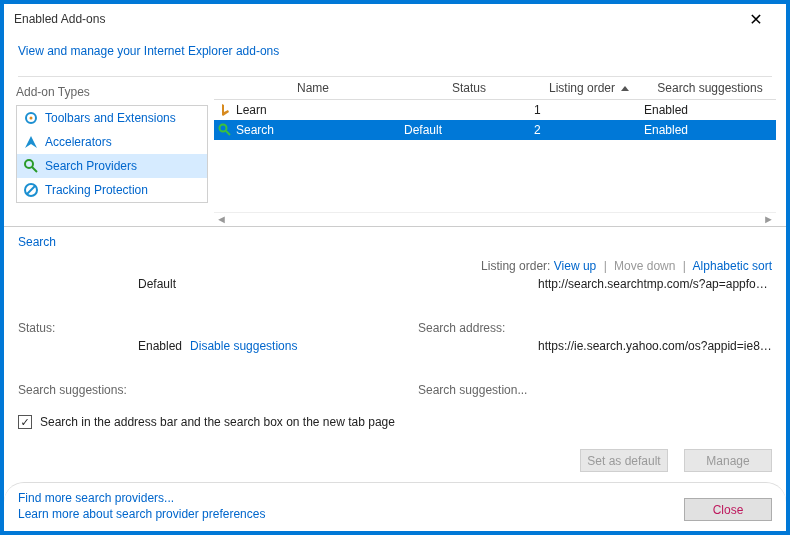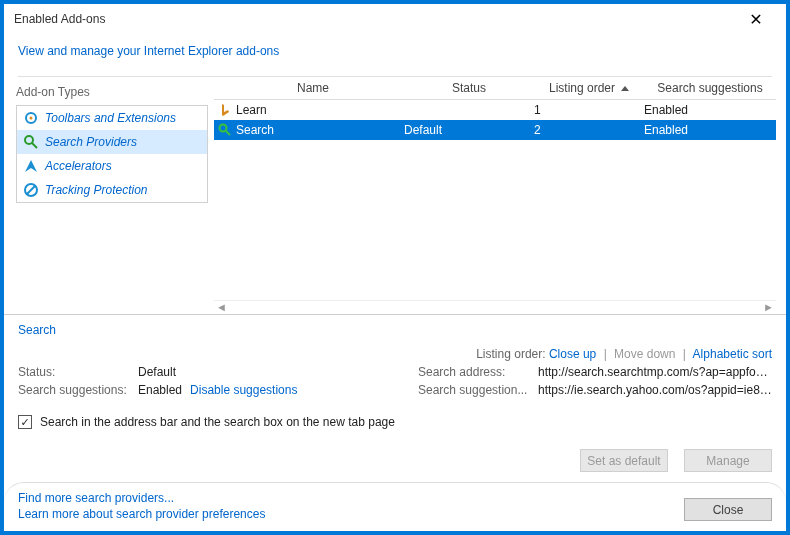--- a/index.html
+++ b/index.html
@@ -33,21 +33,20 @@
   .sidebar {
     width: 210px; padding: 8px 6px 8px 12px;
     font-size: 12px;
   }
   .sidebar-heading { color: #666; margin-bottom: 6px; }
   .sidebar-list { border: 1px solid #d0d0d0; }
   .sidebar-item {
     display: flex; align-items: center; gap: 6px;
     padding: 4px 6px; font-size: 12px; color: #0066cc;
     cursor: pointer;
-    font-style: italic;
   }
   .sidebar-item.selected { background: #d6ebff; }
   .sb-icon { width: 16px; height: 16px; flex: none; }
   .content {
     flex: 1; display: flex; flex-direction: column; min-width: 0;
     padding-right: 10px;
   }
   .table-head {
     display: flex; font-size: 12px; color: #444;
     border-bottom: 1px solid #ddd;
@@ -81,36 +80,36 @@
   }
   .scroll-hint span { font-family: Arial; }
   .details {
     border-top: 1px solid #ccc; padding: 8px 14px 10px 14px;
     font-size: 12px; display: flex; flex-direction: column; gap: 4px;
   }
   .details-title { color: #0066cc; margin-bottom: 6px; }
   .details-row { display: flex; }
   .details-left { width: 400px; display: flex; }
   .details-right { flex: 1; display: flex; min-width: 0; }
-  .d-label { width: 120px; color: #666; }
+  .d-label { width: 120px; color: #666; margin-top: 44px; }
   .d-value { color: #222; }
   .d-value.truncate { flex: 1; white-space: nowrap; overflow: hidden; text-overflow: ellipsis; }
   .d-link { color: #0066cc; margin-left: 8px; cursor: pointer; }
   .d-grey { color: #999; }
   .listing-actions { text-align: right; display: block; }
   .listing-actions .sep { color: #999; margin: 0 4px; }
   .check-row { display: flex; align-items: center; gap: 8px; margin-top: 14px; font-size: 12px; color: #222; }
   .checkbox {
     width: 14px; height: 14px; border: 1px solid #555; display: flex;
     align-items: center; justify-content: center; font-size: 11px; color: #222;
   }
   .buttons-row { display: flex; gap: 16px; justify-content: flex-end; margin-top: 16px; }
   .btn {
     min-width: 88px; height: 23px; font-size: 12px;
-    background: #e1e1e1; border: 1px solid #adadad; color: #404040;
+    background: #e1e1e1; border: 1px solid #adadad; color: #be185d;
     display: flex; align-items: center; justify-content: center; cursor: pointer;
   }
   .btn.disabled { color: #9a9a9a; border-color: #cfcfcf; background: #e7e7e7; cursor: default; }
   .footer {
     border-top: 1px solid #ddd; padding: 8px 14px 10px 14px;
     display: flex; justify-content: space-between; align-items: flex-end;
     font-size: 12px;
     border-radius: 20px;
   }
   .footer-links { display: flex; flex-direction: column; gap: 2px; }
@@ -140,37 +139,37 @@
         <div class="sidebar-item">
           <span class="sb-icon">
             <svg viewBox="0 0 16 16">
                 <circle cx="8" cy="8" r="5" fill="none" stroke="#1b8fd1" stroke-width="2"></circle>
                 <circle cx="8" cy="8" r="1.5" fill="#d78a1e"></circle>
               </svg>
           </span>
           <span>Toolbars and Extensions</span>
         </div>
 
+        <div class="sidebar-item">
+          <span class="sb-icon">
+            <svg viewBox="0 0 16 16">
+                <path d="M2 14 L8 2 L14 14 L8 10 Z" fill="#1b8fd1"></path>
+              </svg>
+          </span>
+          <span>Accelerators</span>
+        </div>
+
         <div class="sidebar-item selected">
           <span class="sb-icon">
             <svg viewBox="0 0 16 16">
                 <circle cx="6" cy="6" r="4" fill="none" stroke="#2a9b2a" stroke-width="2"></circle>
                 <line x1="9" y1="9" x2="14" y2="14" stroke="#2a9b2a" stroke-width="2"></line>
               </svg>
           </span>
           <span>Search Providers</span>
-        </div>
-
-        <div class="sidebar-item">
-          <span class="sb-icon">
-            <svg viewBox="0 0 16 16">
-                <path d="M2 14 L8 2 L14 14 L8 10 Z" fill="#1b8fd1"></path>
-              </svg>
-          </span>
-          <span>Accelerators</span>
         </div>
 
         <div class="sidebar-item">
           <span class="sb-icon">
             <svg viewBox="0 0 16 16">
                 <circle cx="8" cy="8" r="6" fill="none" stroke="#1b8fd1" stroke-width="2"></circle>
                 <line x1="4" y1="12" x2="12" y2="4" stroke="#1b8fd1" stroke-width="2"></line>
               </svg>
           </span>
           <span>Tracking Protection</span>
@@ -220,21 +219,21 @@
         <span>►</span>
       </div>
     </div>
   </div>
 
   <div class="details">
     <div class="details-title">Search</div>
 
     <div class="listing-actions">
       <span class="d-label" style="color:#666">Listing order:</span>
-      <span class="link">Close up</span>
+      <span class="link">View up</span>
       <span class="sep">|</span>
       <span class="d-grey">Move down</span>
       <span class="sep">|</span>
       <span class="link">Alphabetic sort</span>
     </div>
 
     <div class="details-row">
       <div class="details-left">
         <div class="d-label">Status:</div>
         <div class="d-value">Default</div>

